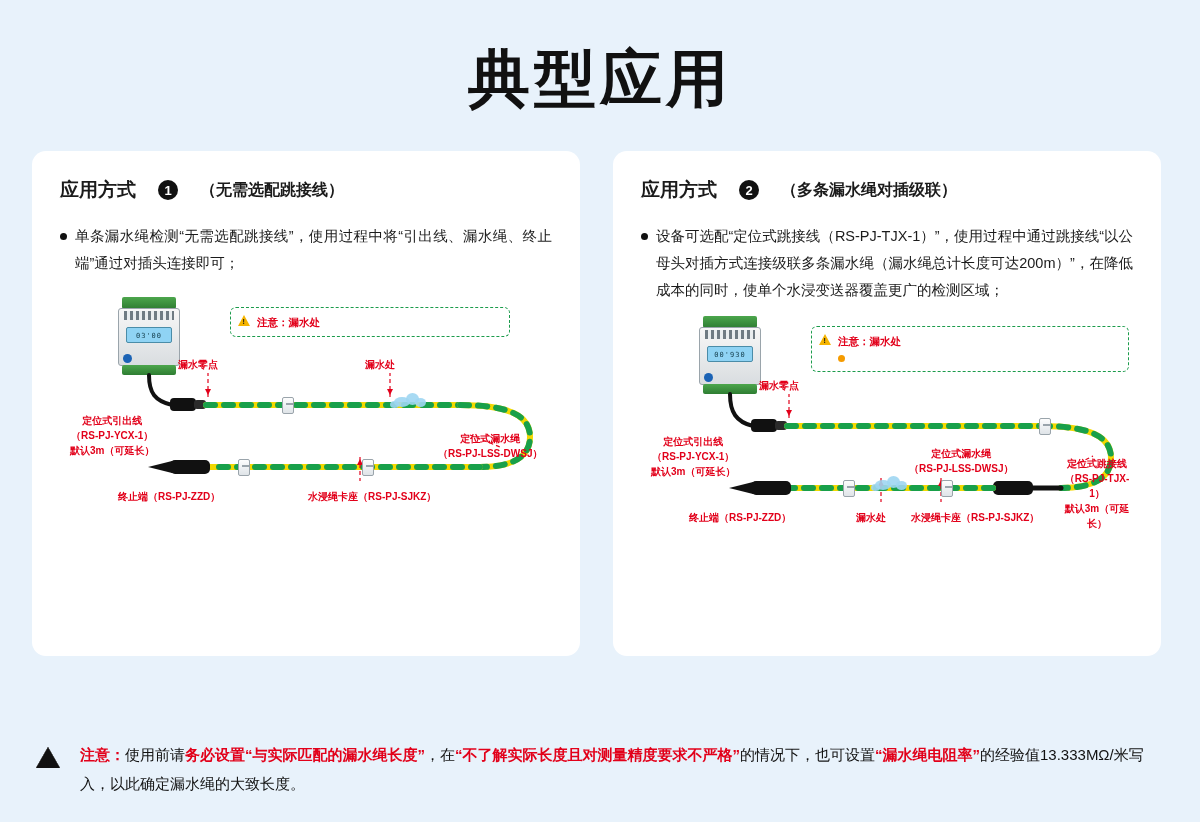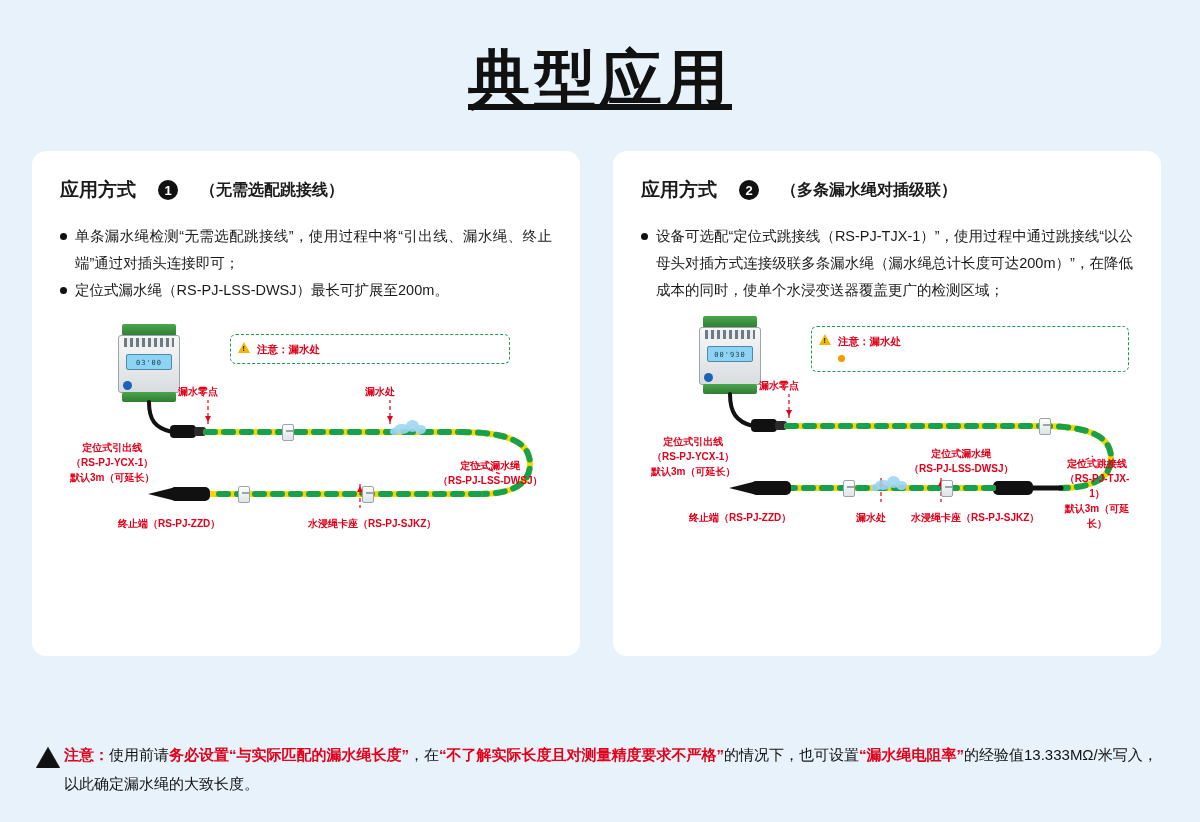--- a/index.html
+++ b/index.html
@@ -15,21 +15,20 @@
     overflow: hidden;
   }
   .page-title {
     text-align: center;
     font-size: 62px;
     font-weight: bold;
     letter-spacing: 4px;
     color: #111;
     padding-top: 46px;
     line-height: 1.05;
-    text-decoration: underline;
   }
   .cards {
     display: flex;
     gap: 33px;
     padding: 0 32px;
     margin-top: 40px;
   }
   .card {
     background: #fff;
     border-radius: 14px;
@@ -201,21 +200,21 @@
     border-radius: 50%;
     background: #9fd6f2;
     opacity: .9;
   }
   
   .footer {
     position: absolute;
     left: 0; right: 0; bottom: 24px;
     padding: 0 36px;
     display: flex;
-    gap: 4px;
+    gap: 20px;
     align-items: flex-start;
     font-size: 15px;
     line-height: 1.9;
   }
   .footer .tri {
     flex: 0 0 auto;
     margin-top: 6px;
     width: 0; height: 0;
     border-left: 12px solid transparent;
     border-right: 12px solid transparent;
@@ -253,21 +252,20 @@
 
   <div class="card">
     <div class="card-title">
       <span>应用方式</span>
       <span class="circ-num">1</span>
       <span class="paren">（无需选配跳接线）</span>
     </div>
 
     <div class="bullets">
       <div class="bullet">单条漏水绳检测“无需选配跳接线”，使用过程中将“引出线、漏水绳、终止端”通过对插头连接即可；</div>
-      <div class="bullet">定位式漏水绳（RS-PJ-LSS-DWSJ）最长可扩展至200m。</div>
     </div>
 
     <div class="diagram">
 
       <div class="dev" style="left:58px; top:12px;">
         <div class="top-conn"></div>
         <div class="body"></div>
         <div class="slots"></div>
         <div class="lcd">03'00</div>
         <div class="logo"></div>

